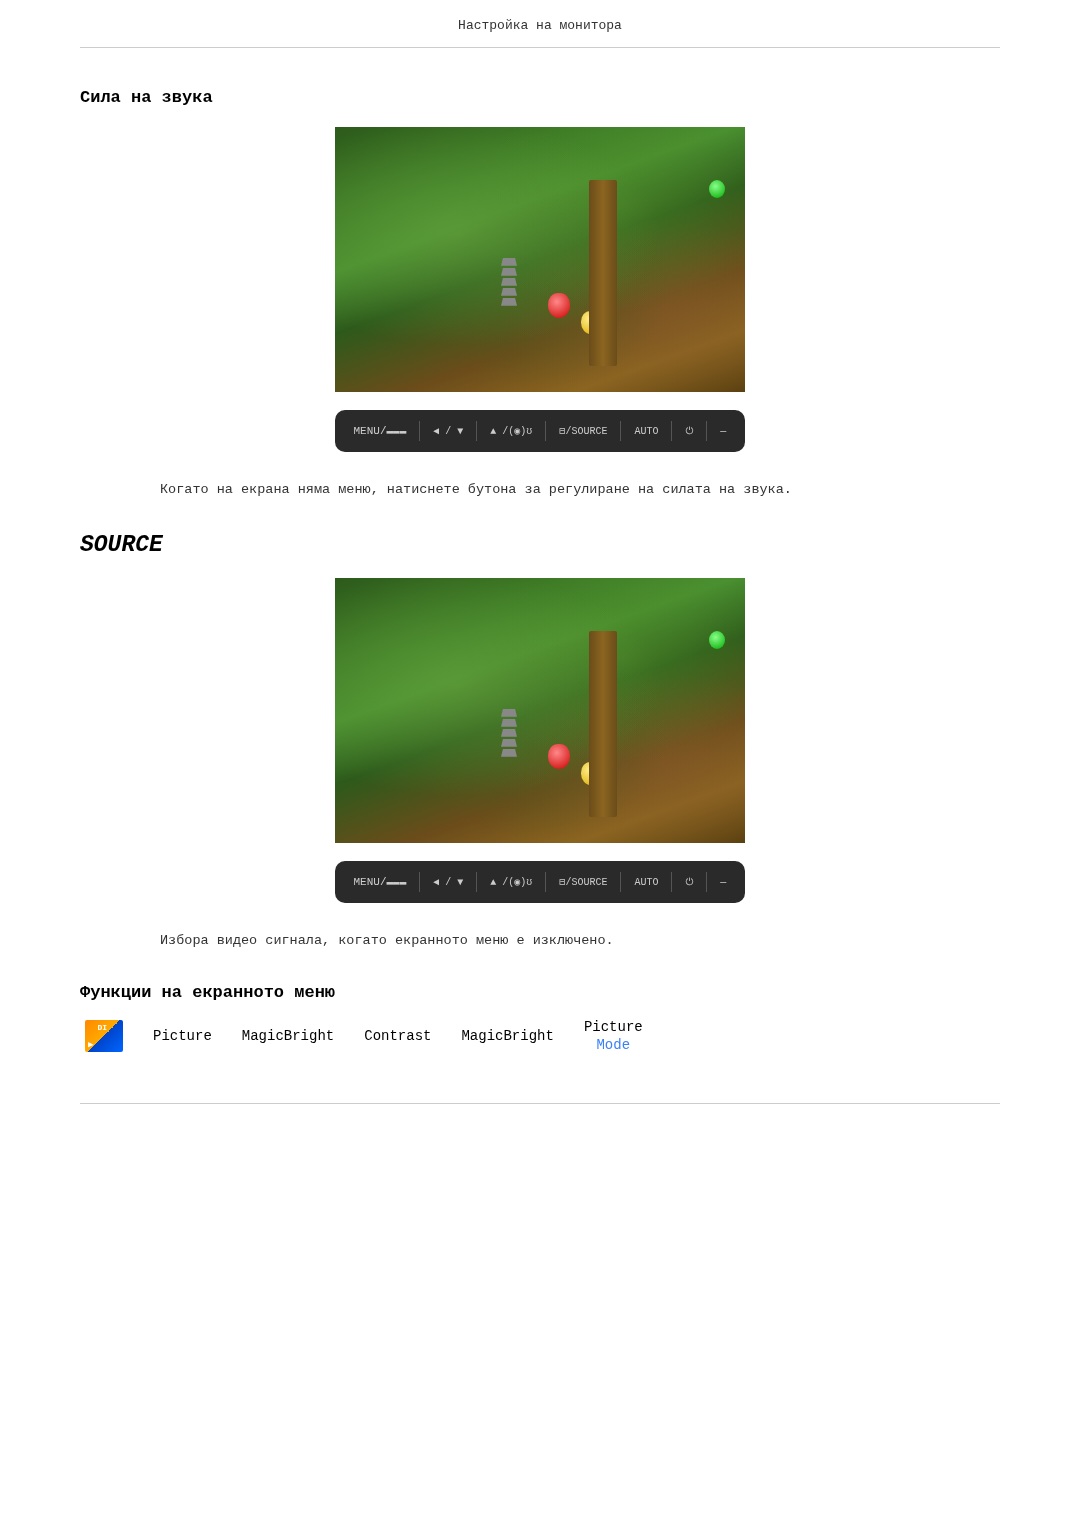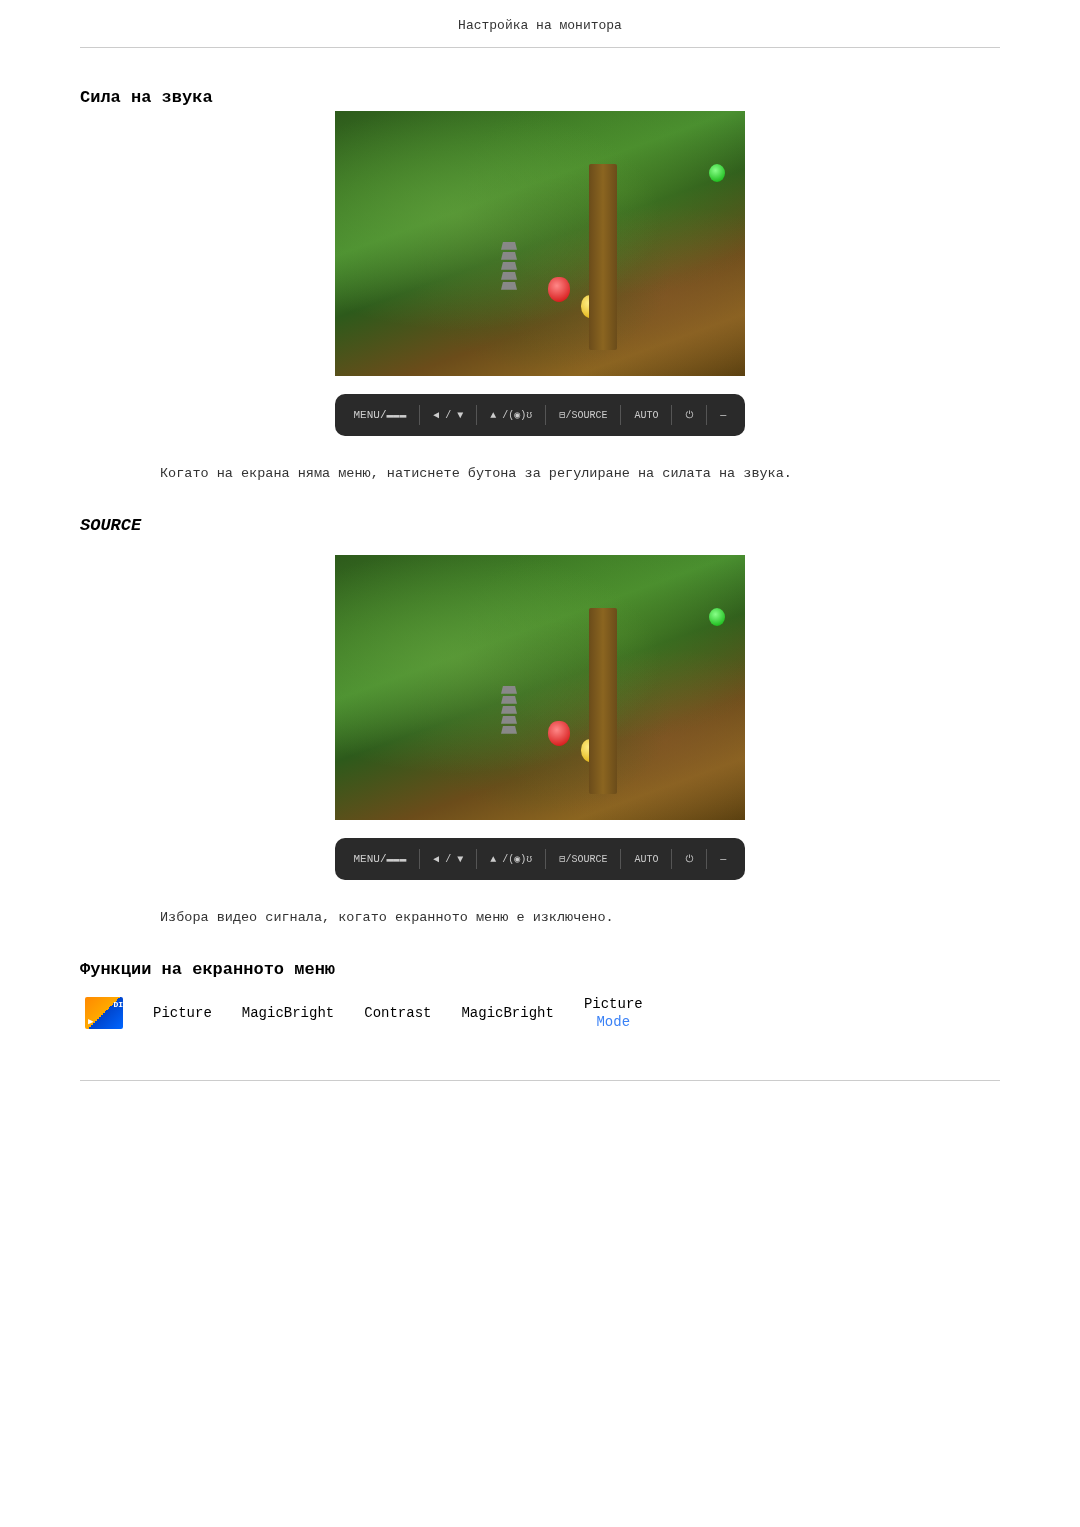--- a/index.html
+++ b/index.html
@@ -32,26 +32,26 @@
 
     .header-divider {
       border: none;
       border-top: 1px solid #cccccc;
       margin-bottom: 40px;
     }
 
     .section-title {
       font-size: 17px;
       font-weight: bold;
-      margin-bottom: 4px;
+      margin-bottom: 20px;
       margin-top: 10px;
     }
 
     .section-title-source {
-      font-size: 17px;
+      font-size: 23px;
       font-weight: bold;
       margin-bottom: 20px;
       margin-top: 10px;
       font-style: italic;
     }
 
     .image-container {
       display: flex;
       justify-content: center;
       margin-bottom: 18px;
@@ -361,21 +361,21 @@
     </div>
   </div>
 
   <div class="description-text">Избора видео сигнала, когато екранното меню е изключено.</div>
 
   <div class="functions-section">
     <div class="functions-title">Функции на екранното меню</div>
 
     <div class="functions-row">
       <div class="picture-icon">
-        <span style="position:absolute;right:0;top:3px;font-size:8px;color:white;">DI</span>
+        <span style="position:absolute;right:16px;top:3px;font-size:8px;color:white;">DI</span>
       </div>
       <span class="func-label-picture">Picture</span>
       <span class="func-label">MagicBright</span>
       <span class="func-label">Contrast</span>
       <span class="func-label">MagicBright</span>
       <div class="func-col">
         <span class="func-label">Picture</span>
         <span class="func-col-line2">Mode</span>
       </div>
     </div>

